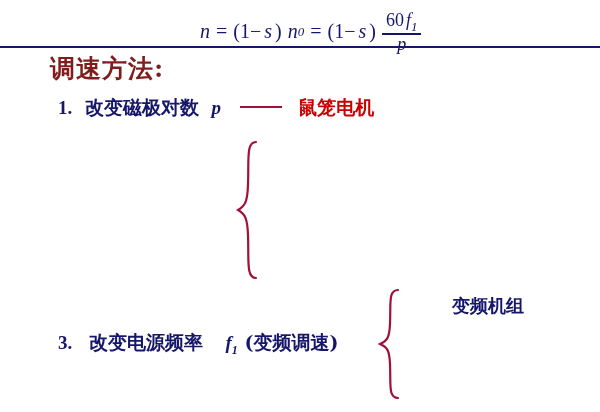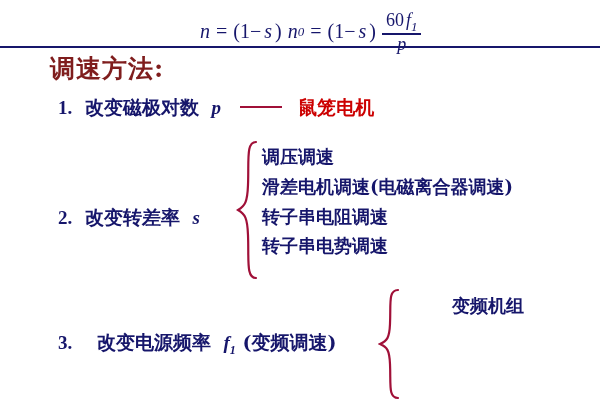--- a/index.html
+++ b/index.html
@@ -195,43 +195,32 @@
   <div class="heading">调速方法:</div>
 
   <div class="item" id="item1">
     <span class="num-lbl">1.</span>
     <span style="margin-left:6px;">改变磁极对数</span>
     <span class="var" style="margin-left:6px;">p</span>
     <span class="dash"></span>
     <span class="redtext">鼠笼电机</span>
   </div>
 
-  <div class="item" id="item2">
-    <span class="num-lbl">2.</span>
-    <span style="margin-left:6px;">改变转差率</span>
-    <span class="var" style="margin-left:6px;">s</span>
-  </div>
 
   <div class="brace" id="brace2">
     <svg width="22" height="140" viewBox="0 0 22 140" fill="none" xmlns="http://www.w3.org/2000/svg">
       <path d="M20 2 C10 2, 13 20, 12 45 C11.4 62, 9 66, 2 70 C9 74, 11.4 78, 12 95 C13 120, 10 138, 20 138" stroke="#a01038" stroke-width="2.2" fill="none" stroke-linecap="round"></path>
     </svg>
   </div>
 
-  <div class="sublist" id="sublist2">
-    <div class="sub-line">调压调速</div>
-    <div class="sub-line">滑差电机调速(电磁离合器调速)</div>
-    <div class="sub-line">转子串电阻调速</div>
-    <div class="sub-line">转子串电势调速</div>
-  </div>
 
   <div class="item" id="item3">
     <span class="num-lbl">3.</span>
-    <span style="margin-left:18px;">改变电源频率</span>
-    <span class="var" style="margin-left:6px;"><span>f</span><span class="sub">1</span></span>
+    <span style="margin-left:10px;">改变电源频率</span>
+    <span class="var" style="margin-left:16px;"><span>f</span><span class="sub">1</span></span>
     <span>(变频调速)</span>
   </div>
 
   <div class="brace" id="brace3">
     <svg width="22" height="112" viewBox="0 0 22 112" fill="none" xmlns="http://www.w3.org/2000/svg">
       <path d="M20 2 C10 2, 13 16, 12 36 C11.4 50, 9 53, 2 56 C9 59, 11.4 62, 12 76 C13 96, 10 110, 20 110" stroke="#a01038" stroke-width="2.2" fill="none" stroke-linecap="round"></path>
     </svg>
   </div>
 
   <div class="sublist" id="sublist3">

